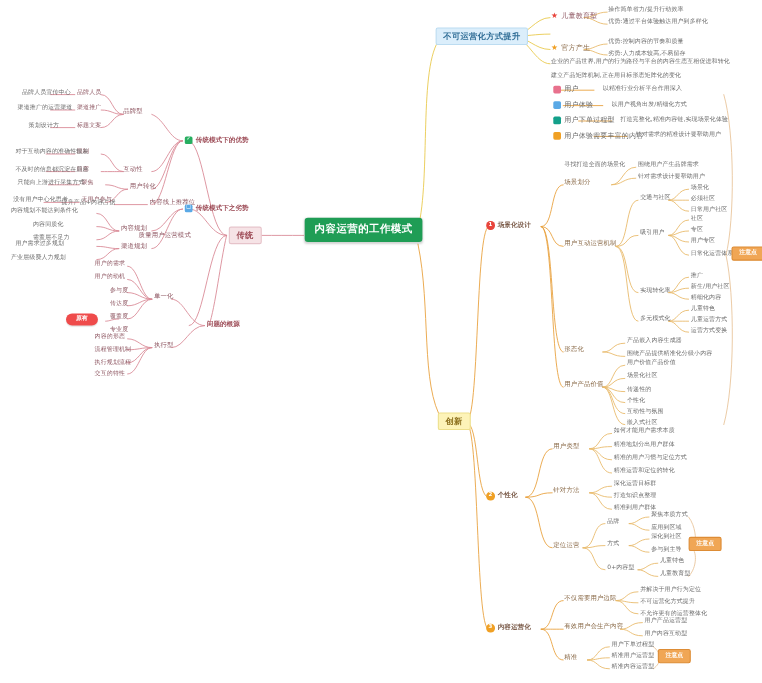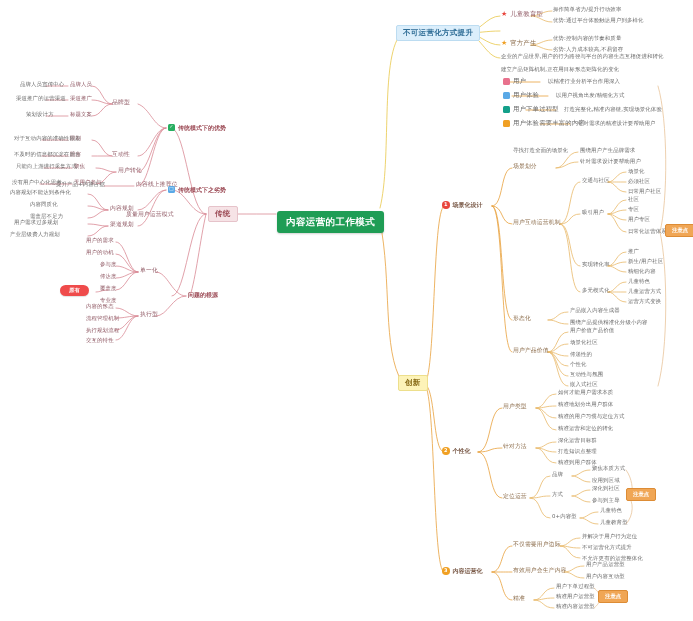--- a/index.html
+++ b/index.html
@@ -225,21 +225,21 @@
       <path d="M138,316 C128,316 126,308 116,308" stroke="#d98a96"></path>
       <path d="M138,316 C128,316 126,318 116,318" stroke="#d98a96"></path>
       <path d="M138,316 C128,316 126,330 116,330" stroke="#d98a96"></path>
       <path d="M138,316 C128,316 126,340 116,340" stroke="#d98a96"></path>
 
       <path d="M108,290 C102,290 100,292 96,292" stroke="#d98a96"></path>
 
     </g>
   </svg>
 
-  <div class="node root" style="left:277px;top:211px;">内容运营的工作模式</div>
+  <div class="node root" style="left:277px;top:198px;">内容运营的工作模式</div>
 
   <div class="node chip chip-blue" style="left:396px;top:25px;">不可运营化方式提升</div>
 
   <div class="node iconrow" style="left:501px;top:11px;">
     <span class="star red">★</span>
     <span class="t big pink">儿童教育型</span>
   </div>
   <div class="node t" style="left:553px;top:7px;">操作简单省力/提升行动效率</div>
   <div class="node t" style="left:553px;top:18px;">优势:通过平台体验触达用户到多样化</div>
 

